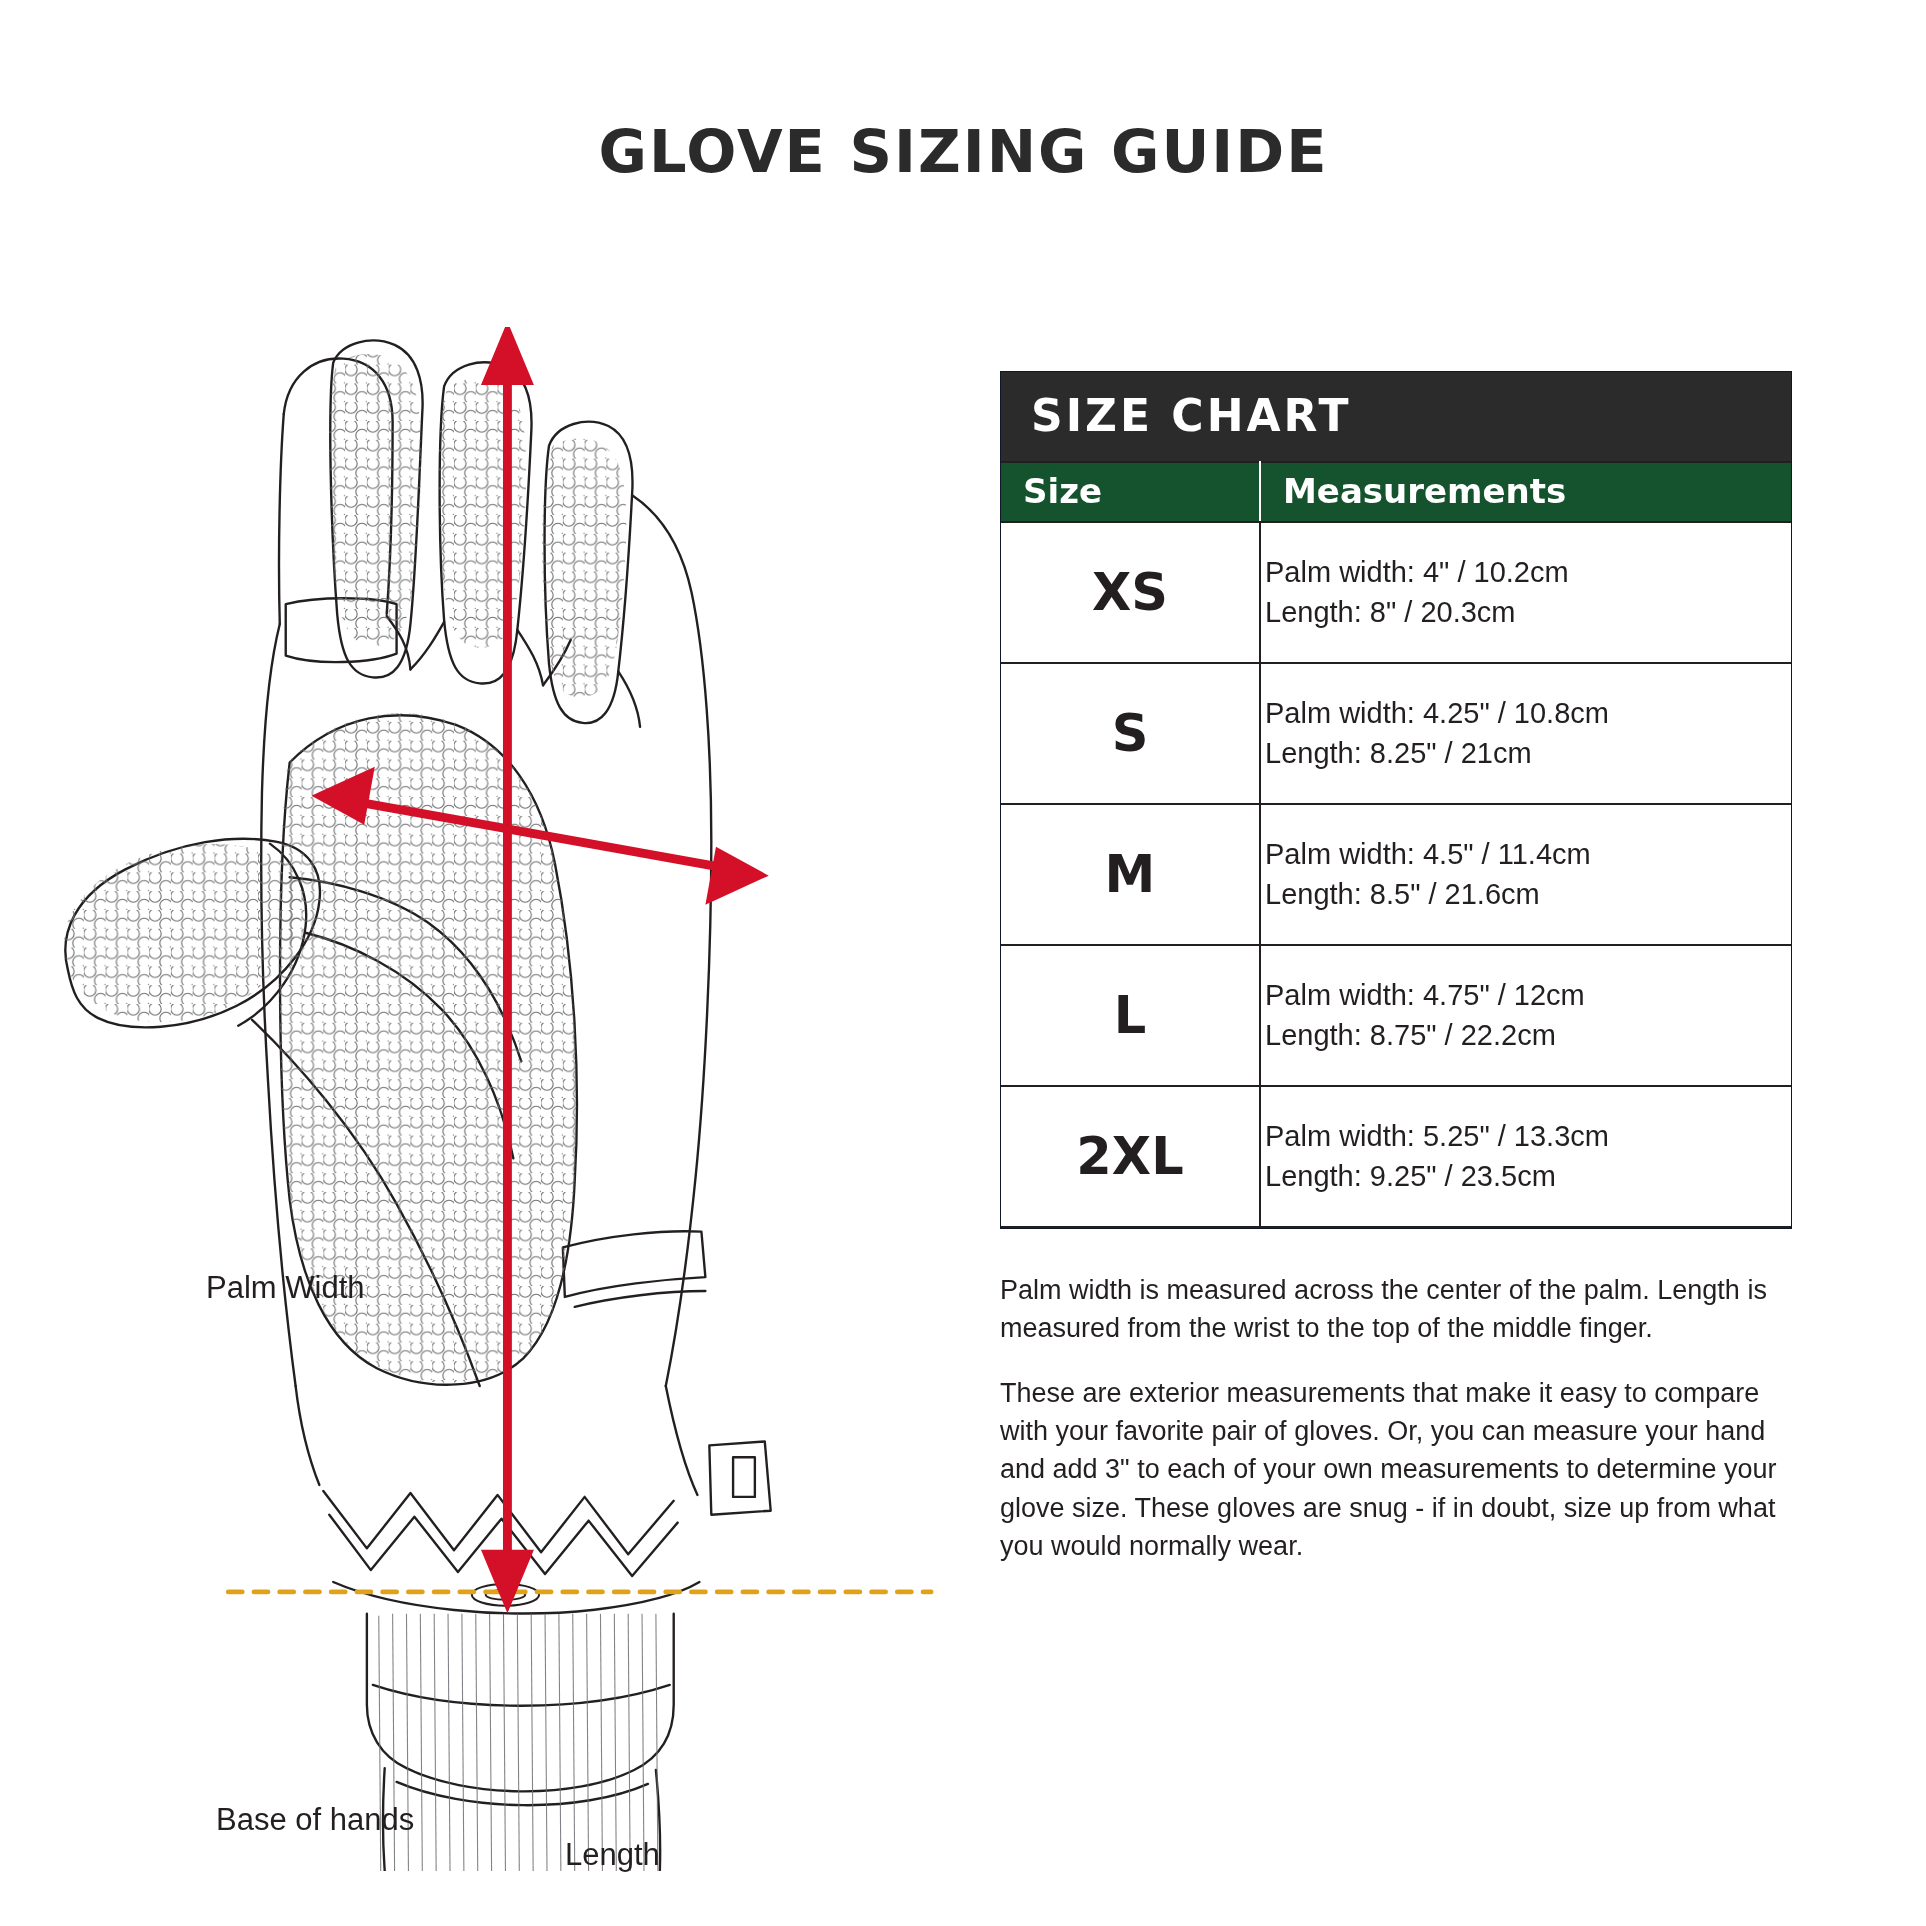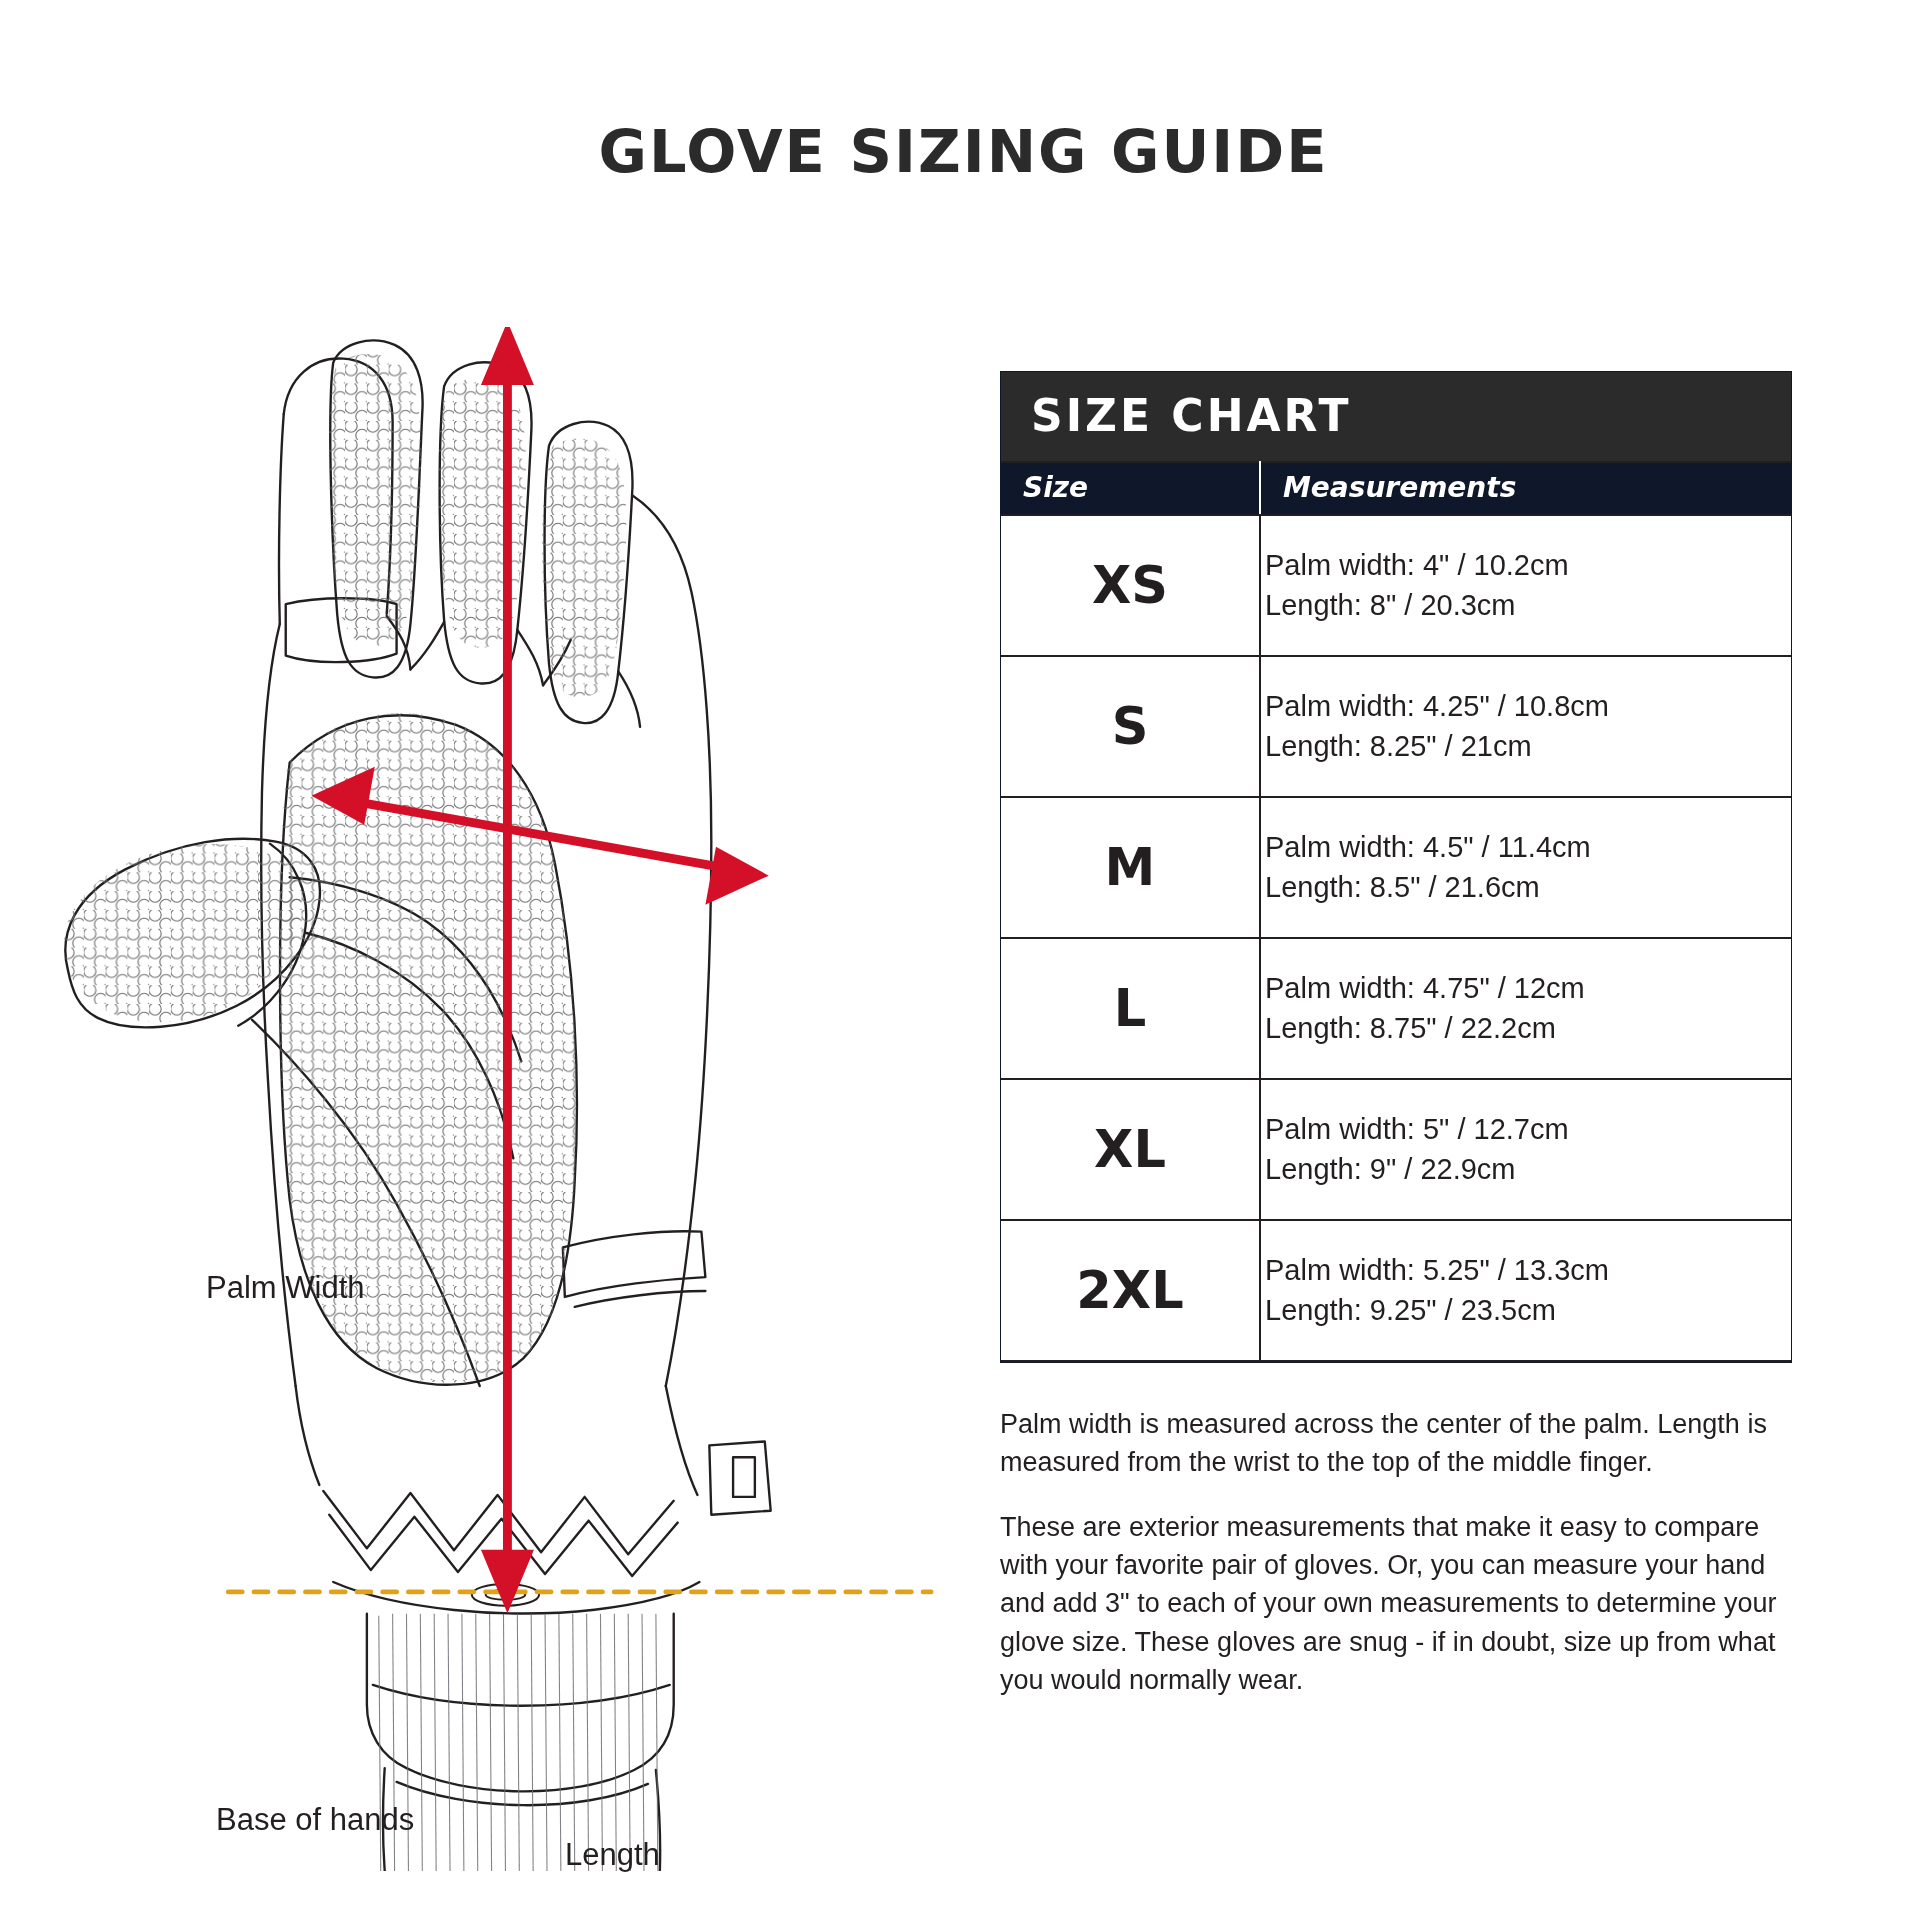--- a/index.html
+++ b/index.html
@@ -72,31 +72,30 @@
     letter-spacing: 3px;
     padding: 18px 30px 20px 30px;
     font-family: "DejaVu Sans", sans-serif;
   }
   table.size-table {
     border-collapse: collapse;
     width: 100%;
     table-layout: fixed;
   }
   table.size-table th {
-    background: #0f172a;
+    background: #14532d;
     color: #ffffff;
-    font-size: 28px;
+    font-size: 34px;
     font-weight: bold;
     text-align: left;
     padding: 8px 0 10px 22px;
     font-family: "DejaVu Sans", sans-serif;
     border: 2px solid #231f20;
     border-left: none;
     border-right: none;
-    font-style: italic;
   }
   table.size-table th.c1 { width: 236px; border-right: 2px solid #ffffff; }
   table.size-table td {
     border: 2px solid #231f20;
     border-left: none;
     border-right: none;
     padding: 4px;
     vertical-align: middle;
   }
   td.size-cell {
@@ -329,27 +328,20 @@
           </td>
         </tr>
         <tr>
           <td class="size-cell">L</td>
           <td class="meas-cell">
             <div>Palm width: 4.75" / 12cm</div>
             <div>Length: 8.75" / 22.2cm</div>
           </td>
         </tr>
         <tr>
-          <td class="size-cell">XL</td>
-          <td class="meas-cell">
-            <div>Palm width: 5" / 12.7cm</div>
-            <div>Length: 9" / 22.9cm</div>
-          </td>
-        </tr>
-        <tr>
           <td class="size-cell">2XL</td>
           <td class="meas-cell">
             <div>Palm width: 5.25" / 13.3cm</div>
             <div>Length: 9.25" / 23.5cm</div>
           </td>
         </tr>
       </tbody>
     </table>
   </div>
 

